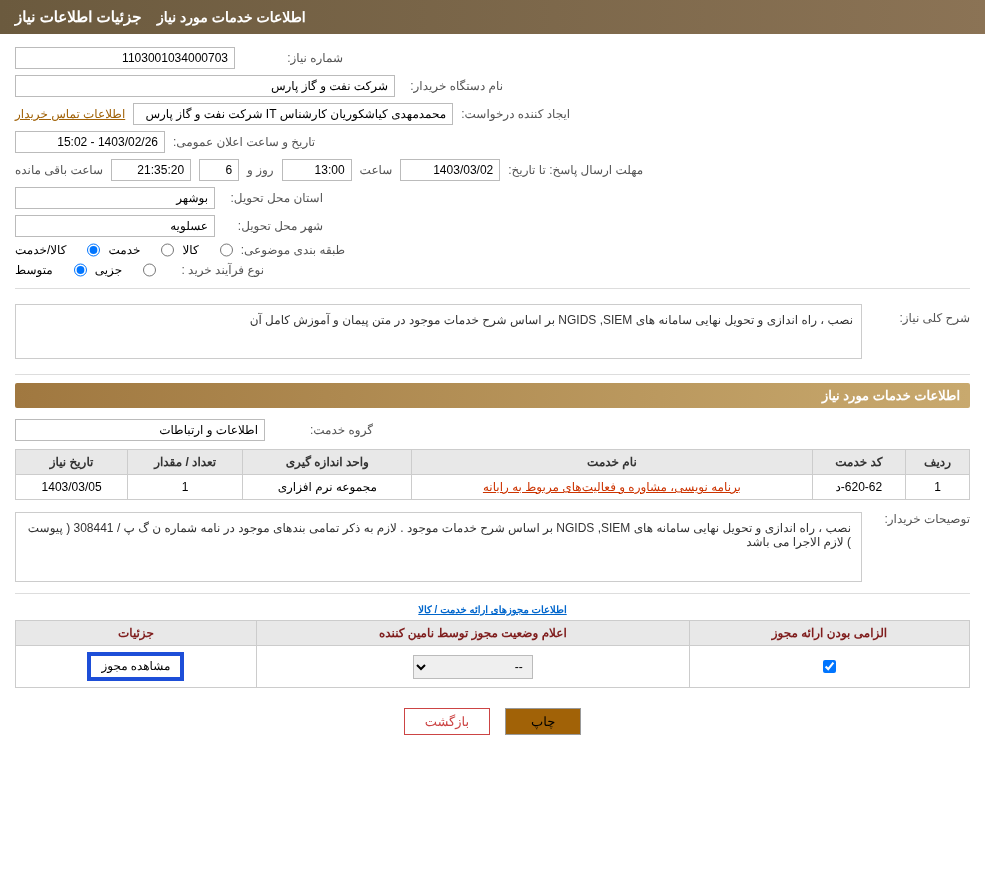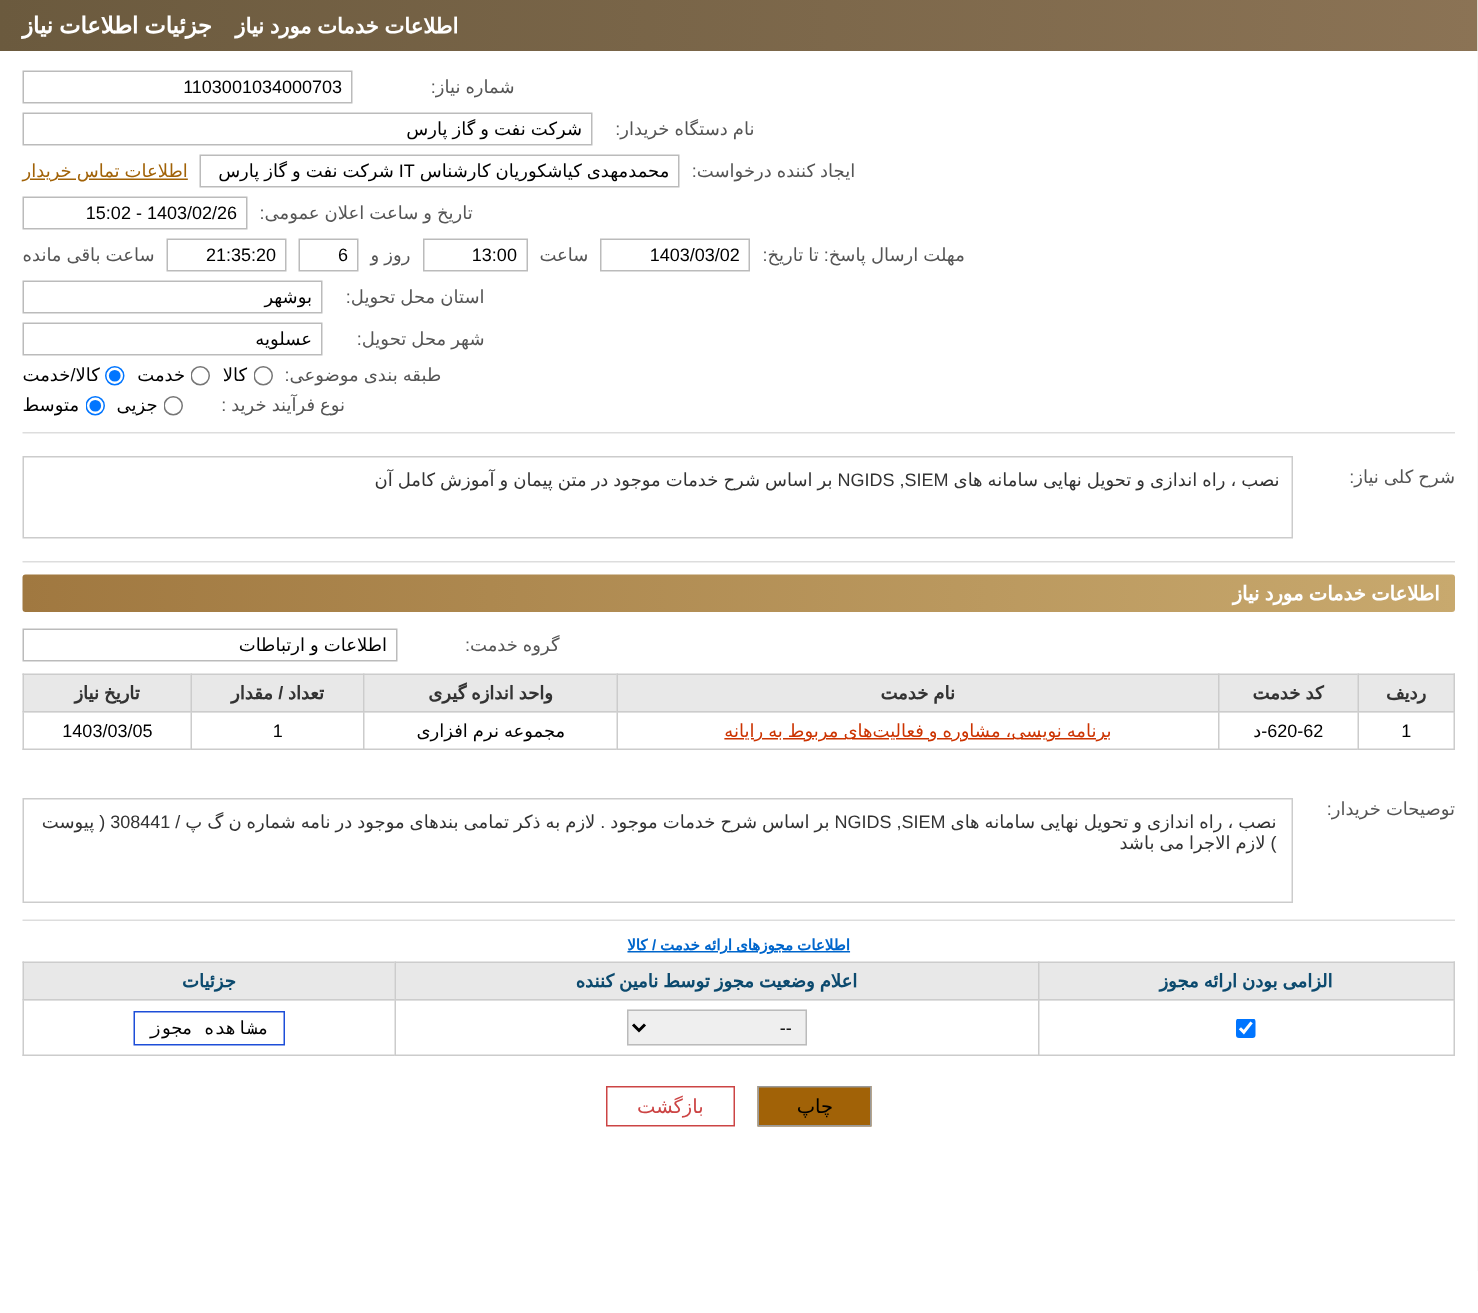--- a/index.html
+++ b/index.html
@@ -41,22 +41,21 @@
       cursor: pointer;
       text-align: right;
     }
     .divider {
       border: none;
       border-top: 1px solid #ddd;
       margin: 8px 0;
     }
     .radio-label {
       display: flex;
-      align-items: center;
-      gap: 4px;
+      gap: 21px;
       cursor: pointer;
     }
     .description-box {
       border: 1px solid #ccc;
       background: #fff;
       padding: 8px;
       margin: 4px 0;
       font-size: 12px;
       direction: rtl;
       text-align: right;
@@ -109,35 +108,35 @@
       width: 100%;
       border-collapse: collapse;
       margin-top: 5px;
     }
     .permit-table th {
       background: #e8e8e8;
       border: 1px solid #ccc;
       padding: 5px 8px;
       text-align: center;
       font-size: 12px;
-      color: #0c4a6e;
+      color: #7f1d1d;
     }
     .permit-table td {
       border: 1px solid #ccc;
       padding: 6px 8px;
       text-align: center;
       font-size: 12px;
     }
     .btn-view {
       background: #fff;
-      border: 1px solid #1d4ed8;
+      border: 4px solid #1d4ed8;
       padding: 3px 10px;
       cursor: pointer;
       font-size: 12px;
-      font-family: Liberation Mono, monospace;
+      font-family: Liberation Serif, serif;
     }
     .select-small {
       border: 1px solid #bbb;
       padding: 3px 5px;
       font-size: 12px;
       font-family: Tahoma, Arial, sans-serif;
       width: 120px;
     }
     .footer-buttons {
       display: flex;
@@ -312,21 +311,21 @@
           <td>1</td>
           <td>620-62-د</td>
           <td class="service-name-cell">برنامه نویسی، مشاوره و فعالیت‌های مربوط به رایانه</td>
           <td>مجموعه نرم افزاری</td>
           <td>1</td>
           <td>1403/03/05</td>
         </tr>
       </tbody>
     </table>
 
-    <div class="row-line" style="align-items:flex-start; margin-top:24px;">
+    <div class="row-line" style="align-items:flex-start; margin-top:4px;">
       <span class="lbl" style="margin-top:5px;">توصیحات خریدار:</span>
       <div class="buyer-desc-box" style="flex:1;">
         <span>نصب ، راه اندازی و تحویل نهایی سامانه های NGIDS ,SIEM بر اساس شرح خدمات موجود . لازم به ذکر تمامی بندهای موجود در نامه شماره ن گ پ / 308441 ( پیوست ) لازم الاجرا می باشد</span>
       </div>
     </div>
 
     <hr class="divider">
 
     <div class="info-sub-title">اطلاعات مجوزهای ارائه خدمت / کالا</div>
 

